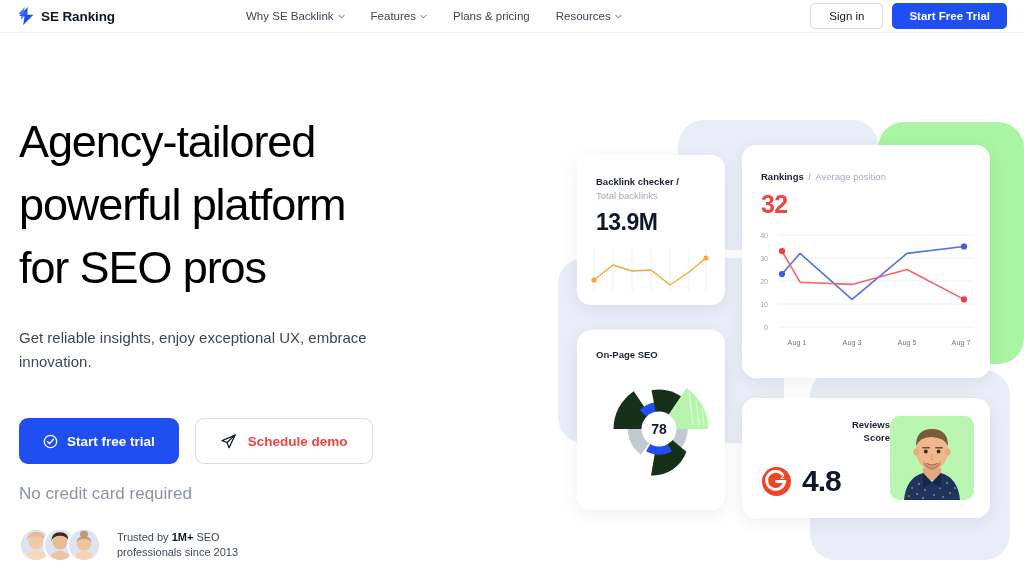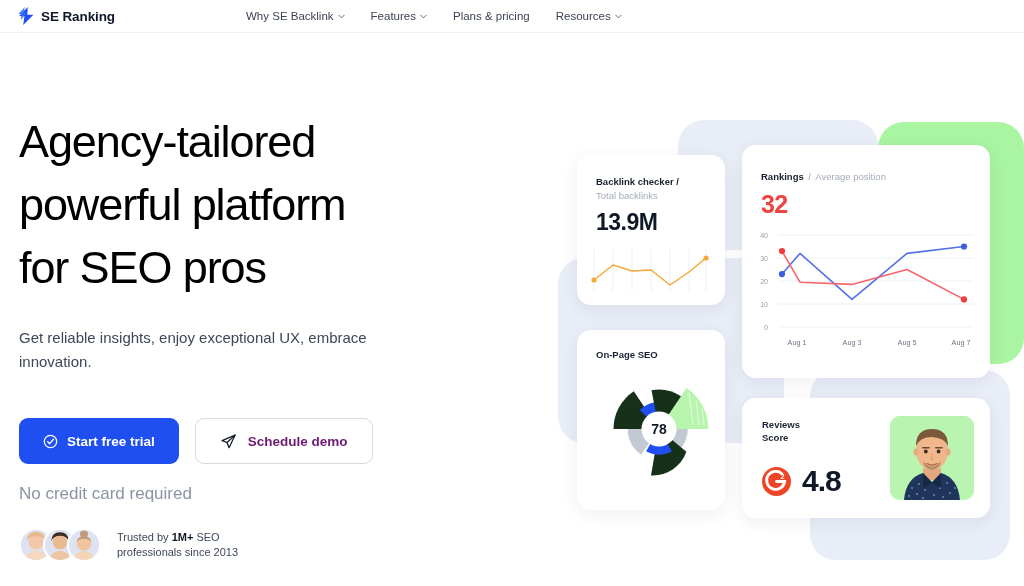--- a/index.html
+++ b/index.html
@@ -52,21 +52,21 @@
   }
   .cta-row { margin-top: 44px; display: flex; align-items: center; gap: 16px; }
   .cta-primary {
     display: flex; align-items: center; justify-content: center; gap: 9px;
     background: #1f4ff0; color: #fff; border: none; border-radius: 9px;
     height: 46px; padding: 0 24px; font-size: 13.5px; font-weight: 600;
     font-family: inherit; cursor: pointer;
   }
   .cta-secondary {
     display: flex; align-items: center; justify-content: center; gap: 11px;
-    background: #fff; color: #701a75; border: 1px solid #d7dae2; border-radius: 9px;
+    background: #fff; color: #ef4444; border: 1px solid #d7dae2; border-radius: 9px;
     height: 46px; padding: 0 24px; font-size: 13.5px; font-weight: 600;
     font-family: inherit; cursor: pointer;
   }
   .nocard { margin-top: 20px; font-size: 17px; color: #8b93a3; }
 
   .trust-row { margin-top: 24px; display: flex; align-items: center; }
   .avatars { display: flex; }
   .av {
     width: 34px; height: 34px; border-radius: 50%;
     border: 2px solid #ffffff; background: #dfe4f2;
@@ -85,21 +85,21 @@
   .deco-lav-mid { left: 38px; top: 218px; width: 226px; height: 185px; background: #e9edf7; }
   .deco-lav-bot { left: 290px; top: 330px; width: 200px; height: 190px; background: #e9edf7; }
 
   .card {
     position: absolute; background: #ffffff; border-radius: 14px;
     box-shadow: 0 4px 18px rgba(24,35,70,0.07);
   }
   .card-backlink { left: 57px; top: 115px; width: 148px; height: 150px; }
   .card-onpage   { left: 57px; top: 290px; width: 148px; height: 180px; }
   .card-rankings { left: 222px; top: 105px; width: 248px; height: 233px; }
-  .card-reviews  { left: 222px; top: 358px; width: 248px; height: 120px; }
+  .card-reviews  { left: 222px; top: 358px; width: 248px; height: 120px; text-align: right; }
 
   .mono { font-family: Liberation Sans, sans-serif; }
   .card-title { font-size: 9.5px; font-weight: 700; color: #1b2233; }
   .card-sub { font-size: 9.5px; color: #a4abb9; font-weight: 400; }
 
   .bl-head { padding: 20px 0 0 19px; line-height: 14px; }
   .bl-big { margin: 6px 0 0 19px; font-size: 23px; font-weight: 700; color: #111827; letter-spacing: -0.5px; }
   .bl-spark { margin: 11px 0 0 13px; }
 
   .op-head { padding: 19px 0 0 19px; }
@@ -151,20 +151,24 @@
         <span>Plans &amp; pricing</span>
       </div>
       <div class="nav-item">
         <span>Resources</span>
         <svg class="chev" viewBox="0 0 10 7">
             <path d="M1 1.5 L5 5.5 L9 1.5" stroke="#3c4353" stroke-width="1.1" fill="none" stroke-linecap="round"></path>
           </svg>
       </div>
     </nav>
 
+    <div class="hdr-right">
+      <button class="btn-signin">Sign in</button>
+      <button class="btn-trial">Start Free Trial</button>
+    </div>
   </div>
 
   <div class="hero-left">
     <h1 class="headline">
       <span>Agency-tailored</span><br>
       <span>powerful platform</span><br>
       <span>for SEO pros</span>
     </h1>
 
     <p class="subhead">Get reliable insights, enjoy exceptional UX, embrace innovation.</p>

